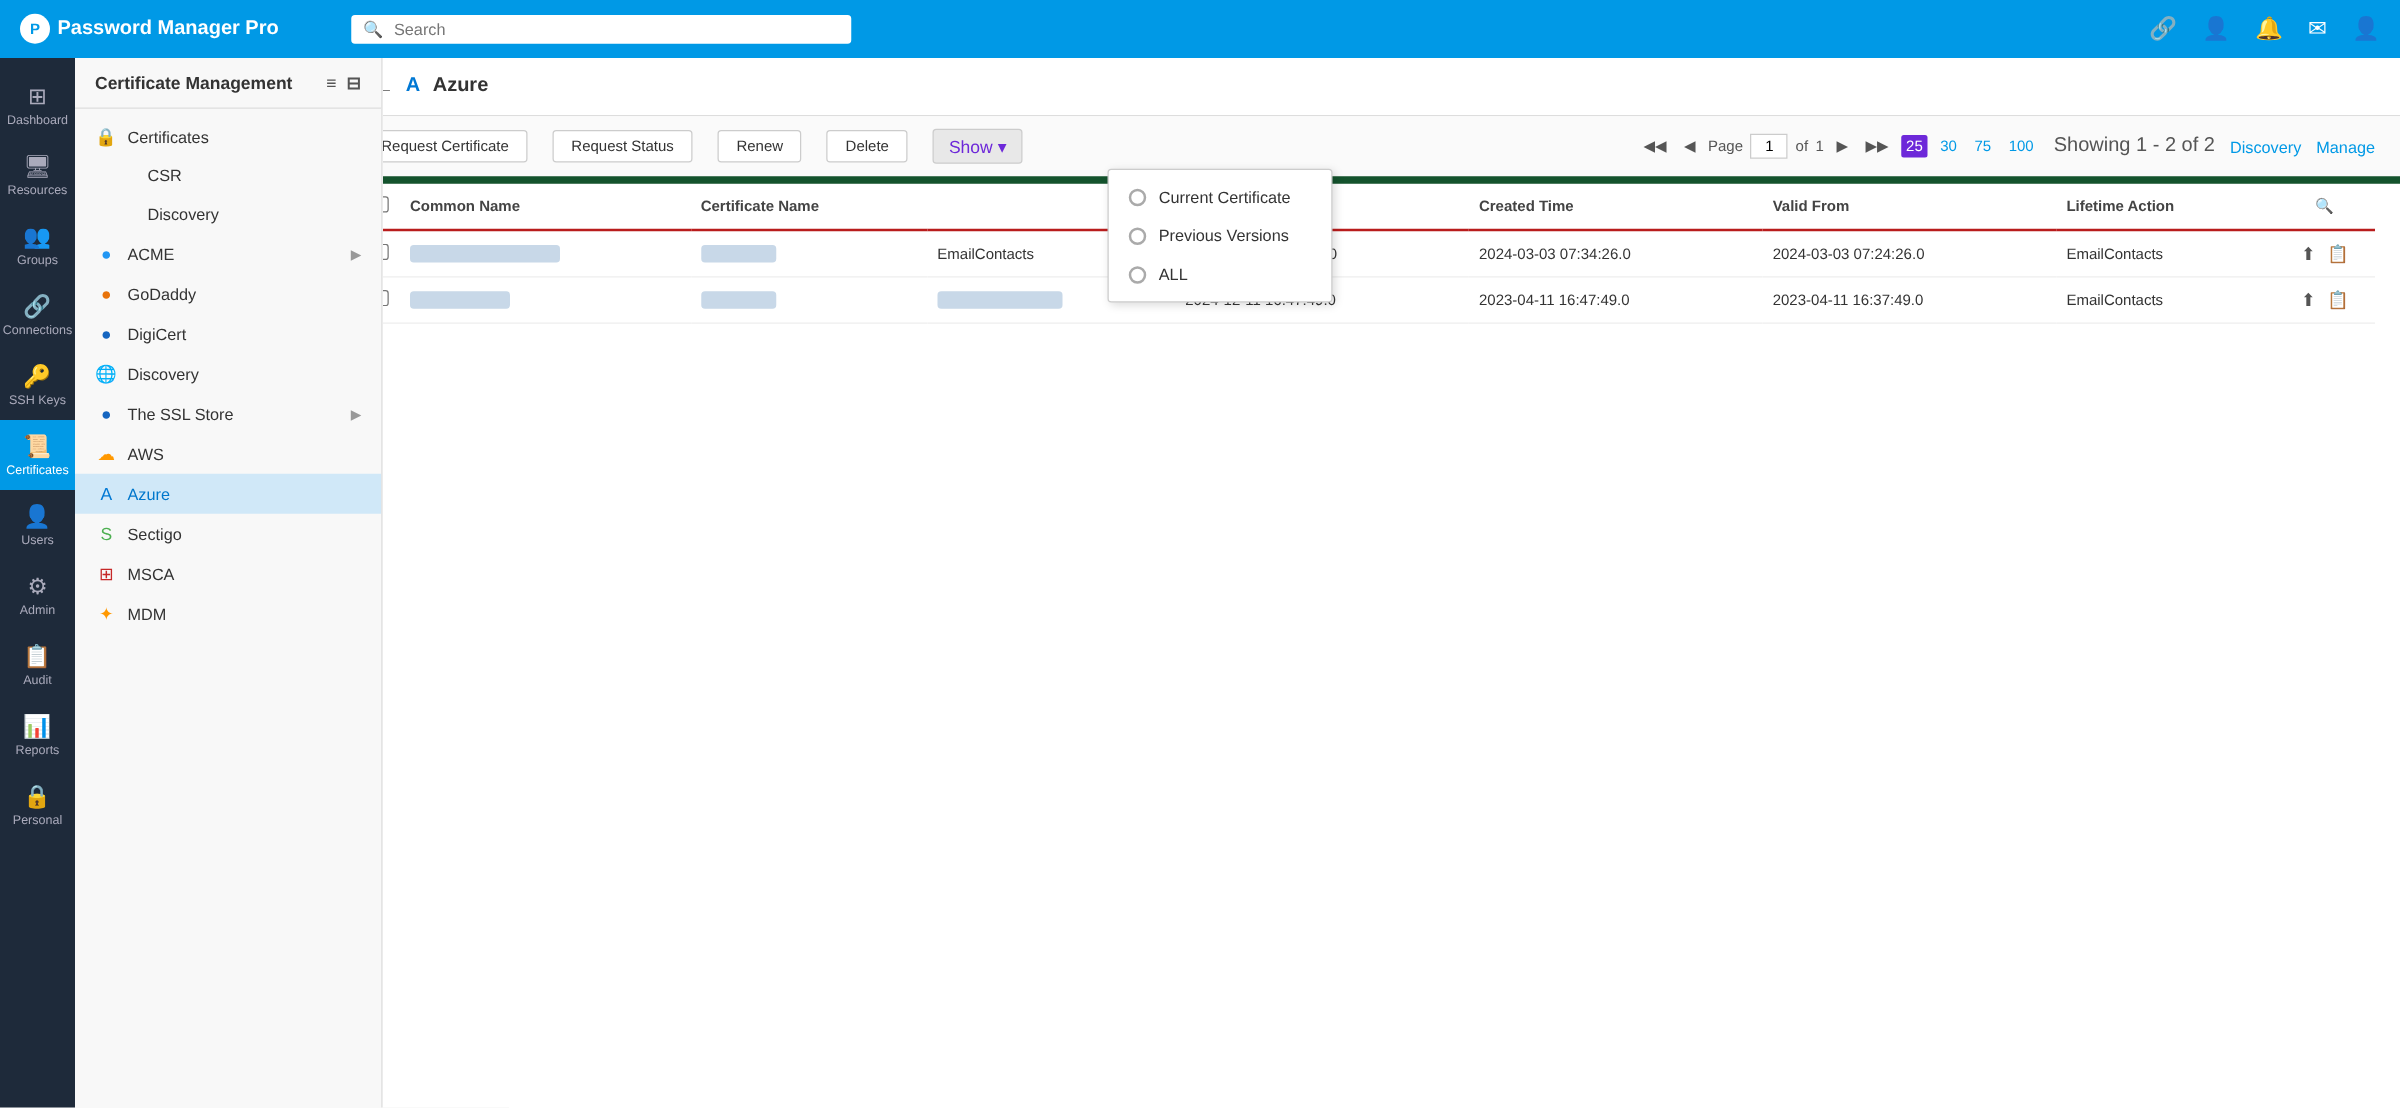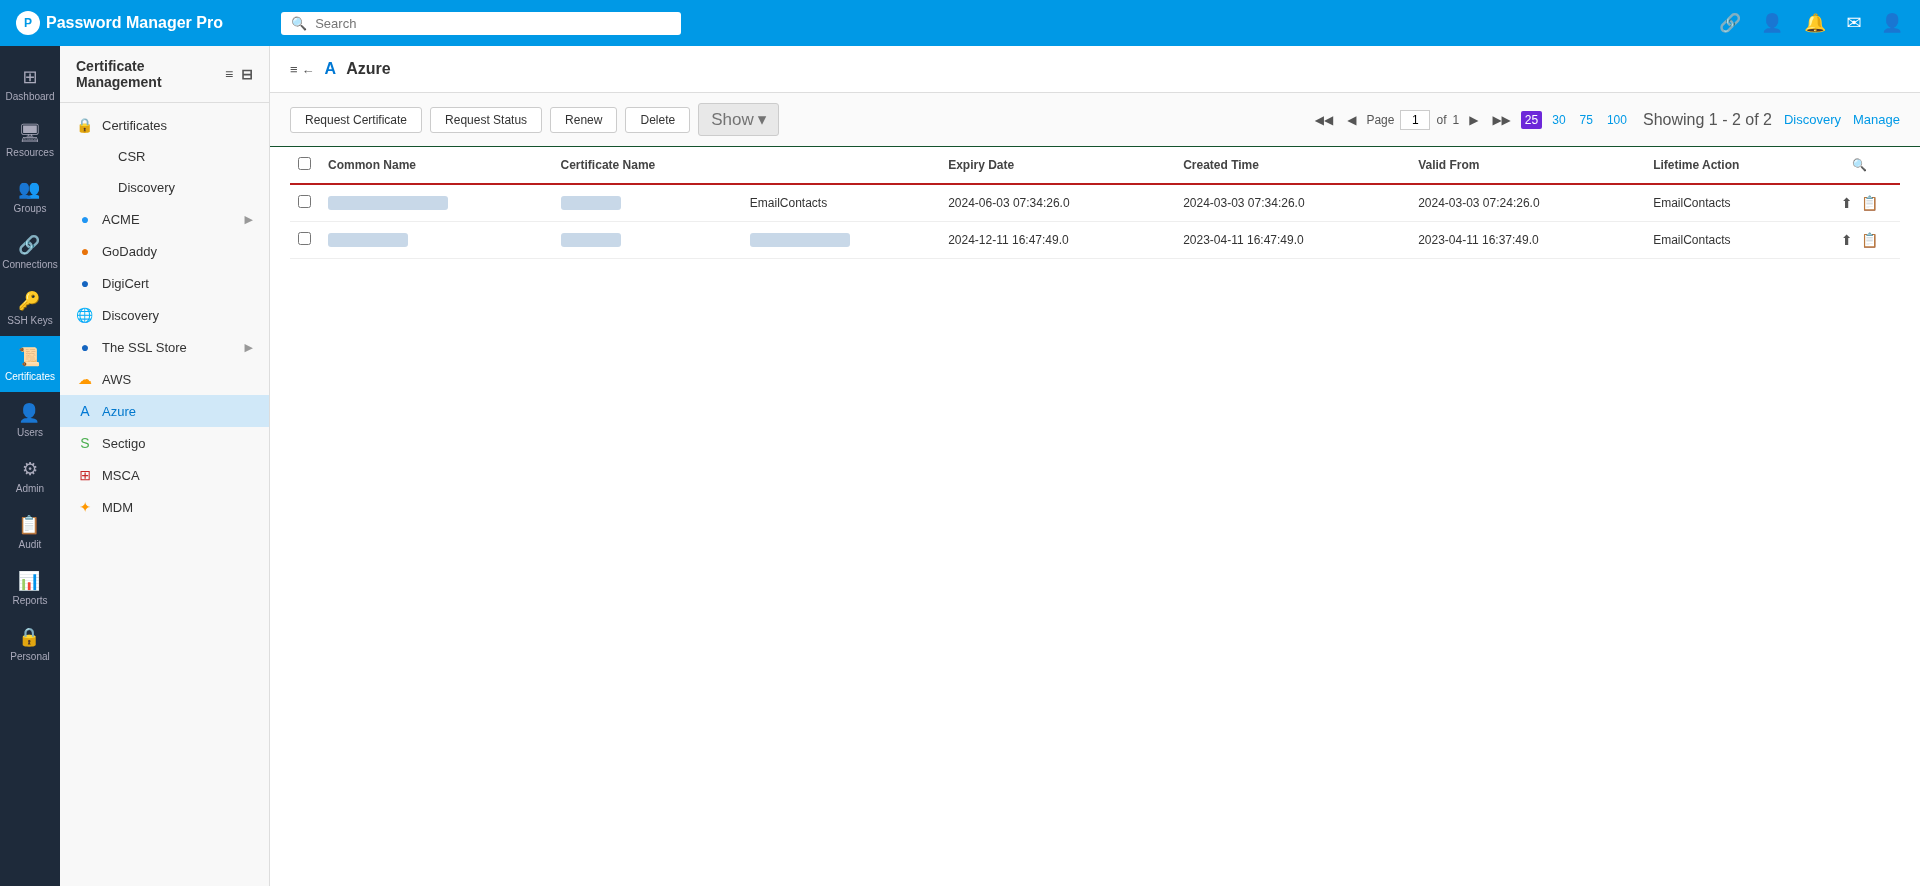--- a/index.html
+++ b/index.html
@@ -80,21 +80,21 @@
       font-size: 10px;
       gap: 3px;
     }
     .sidebar-item.active { color: white; background: #0099e6; }
     .sidebar-item .icon { font-size: 18px; }
 
     
     .sidebar2 {
       position: fixed;
       top: 46px; left: 60px; bottom: 0;
-      width: 210px;
+      width: 246px;
       background: #f8f8f8;
       border-right: 1px solid #ddd;
       overflow-y: auto;
       z-index: 80;
     }
     .sidebar2-header {
       padding: 12px 16px;
       font-size: 14px;
       font-weight: bold;
       color: #333;
@@ -137,42 +137,42 @@
       border-bottom: 1px solid #ddd;
       background: white;
       gap: 10px;
     }
 
     
     .toolbar {
       display: flex;
       align-items: center;
       padding: 10px 20px;
-      gap: 8px;
-      border-bottom: 1px solid #14532d;
+      gap: 20px;
+      border-bottom: 6px solid #14532d;
       background: #fafafa;
       position: relative;
     }
     .toolbar-btn {
       padding: 5px 14px;
       border: 1px solid #ccc;
       background: white;
       border-radius: 3px;
       cursor: pointer;
       font-size: 12px;
       color: #333;
     }
     .toolbar-btn-show {
       padding: 5px 12px;
       border: 1px solid #ccc;
       background: #e8e8e8;
       border-radius: 3px;
       cursor: pointer;
-      font-size: 17px;
-      color: #737373;
+      font-size: 14px;
+      color: #6d28d9;
       display: flex; align-items: center; gap: 4px;
     }
     .toolbar-right {
       margin-left: auto;
       display: flex;
       align-items: center;
       gap: 12px;
     }
     .manage-link {
       color: #0099e6;
@@ -430,20 +430,34 @@
   <div class="toolbar">
     <button class="toolbar-btn">Request Certificate</button>
     <button class="toolbar-btn">Request Status</button>
     <button class="toolbar-btn">Renew</button>
     <button class="toolbar-btn">Delete</button>
     <button class="toolbar-btn-show">
       <span>Show</span>
       <span>▾</span>
     </button>
 
+    <div class="dropdown-menu">
+      <div class="dropdown-item">
+        <div class="radio-circle"></div>
+        <span>Current Certificate</span>
+      </div>
+      <div class="dropdown-item">
+        <div class="radio-circle"></div>
+        <span>Previous Versions</span>
+      </div>
+      <div class="dropdown-item">
+        <div class="radio-circle"></div>
+        <span>ALL</span>
+      </div>
+    </div>
 
     <div class="toolbar-right">
 
       <div class="pagination">
         <span class="pagination-btn">◀◀</span>
         <span class="pagination-btn">◀</span>
         <span>Page</span>
         <input class="pagination-input" type="text" value="1" style="">
         <span>of</span>
         <span>1</span>

